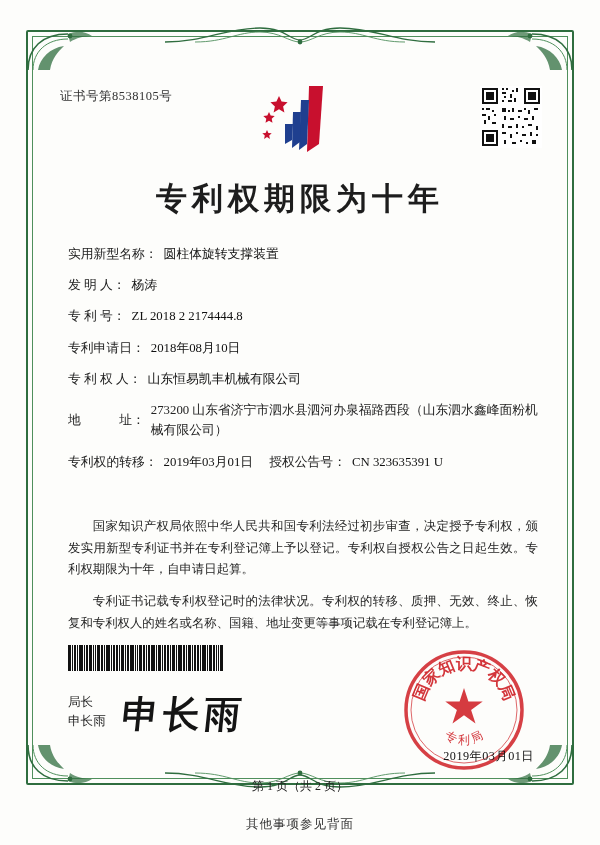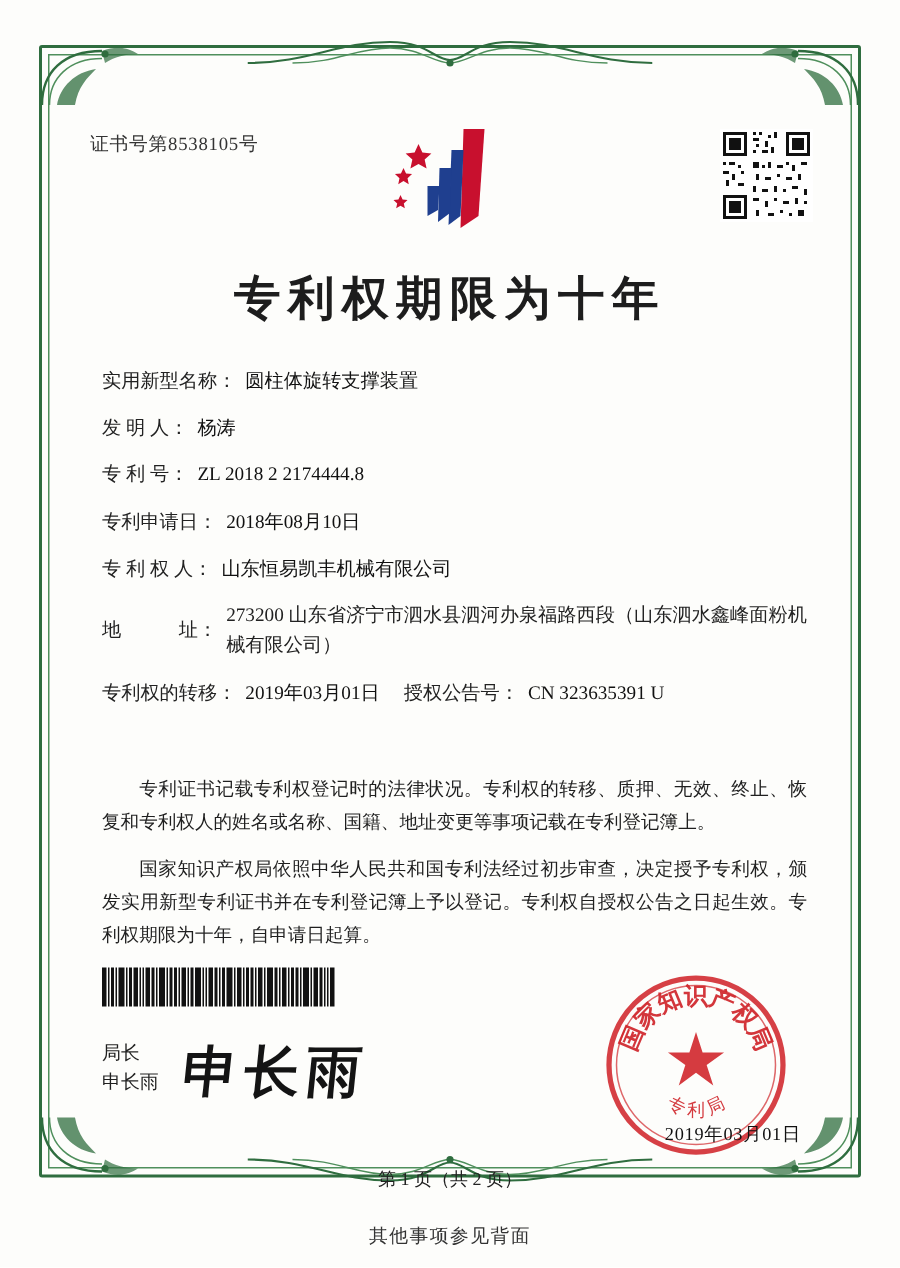--- a/index.html
+++ b/index.html
@@ -408,22 +408,22 @@
         <span class="fvalue">2019年03月01日</span>
       </span>
       <span class="half right">
         <span class="flabel">授权公告号：</span>
         <span class="fvalue">CN 323635391 U</span>
       </span>
     </div>
   </div>
 
   <div class="paras">
+    <p>国家知识产权局依照中华人民共和国专利法经过初步审查，决定授予专利权，颁发实用新型专利证书并在专利登记簿上予以登记。专利权自授权公告之日起生效。专利权期限为十年，自申请日起算。</p>
     <p>专利证书记载专利权登记时的法律状况。专利权的转移、质押、无效、终止、恢复和专利权人的姓名或名称、国籍、地址变更等事项记载在专利登记簿上。</p>
-    <p>国家知识产权局依照中华人民共和国专利法经过初步审查，决定授予专利权，颁发实用新型专利证书并在专利登记簿上予以登记。专利权自授权公告之日起生效。专利权期限为十年，自申请日起算。</p>
   </div>
 
   <div class="barcode">
     <i style="width:3px"></i>
       <i style="width:1px"></i>
       <i style="width:2px"></i>
       <i style="width:1px"></i>
     <i style="width:4px"></i>
       <i style="width:1px"></i>
       <i style="width:2px"></i>

